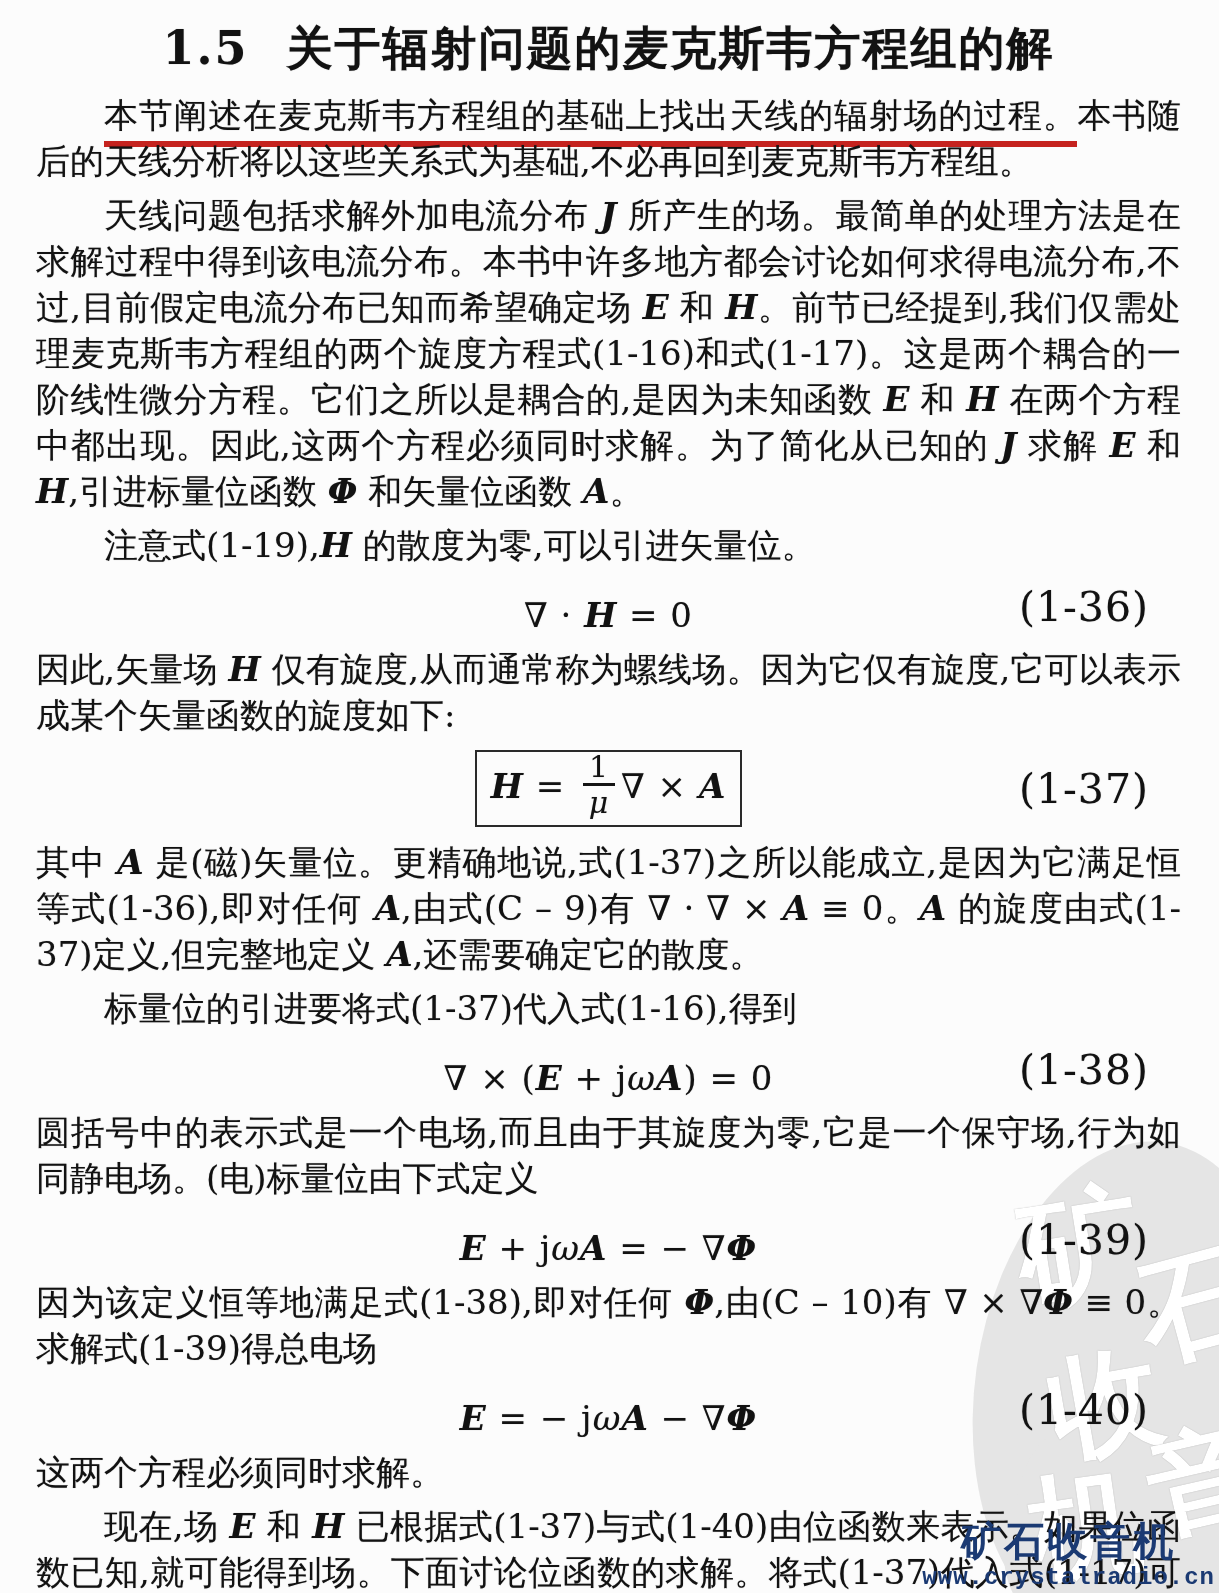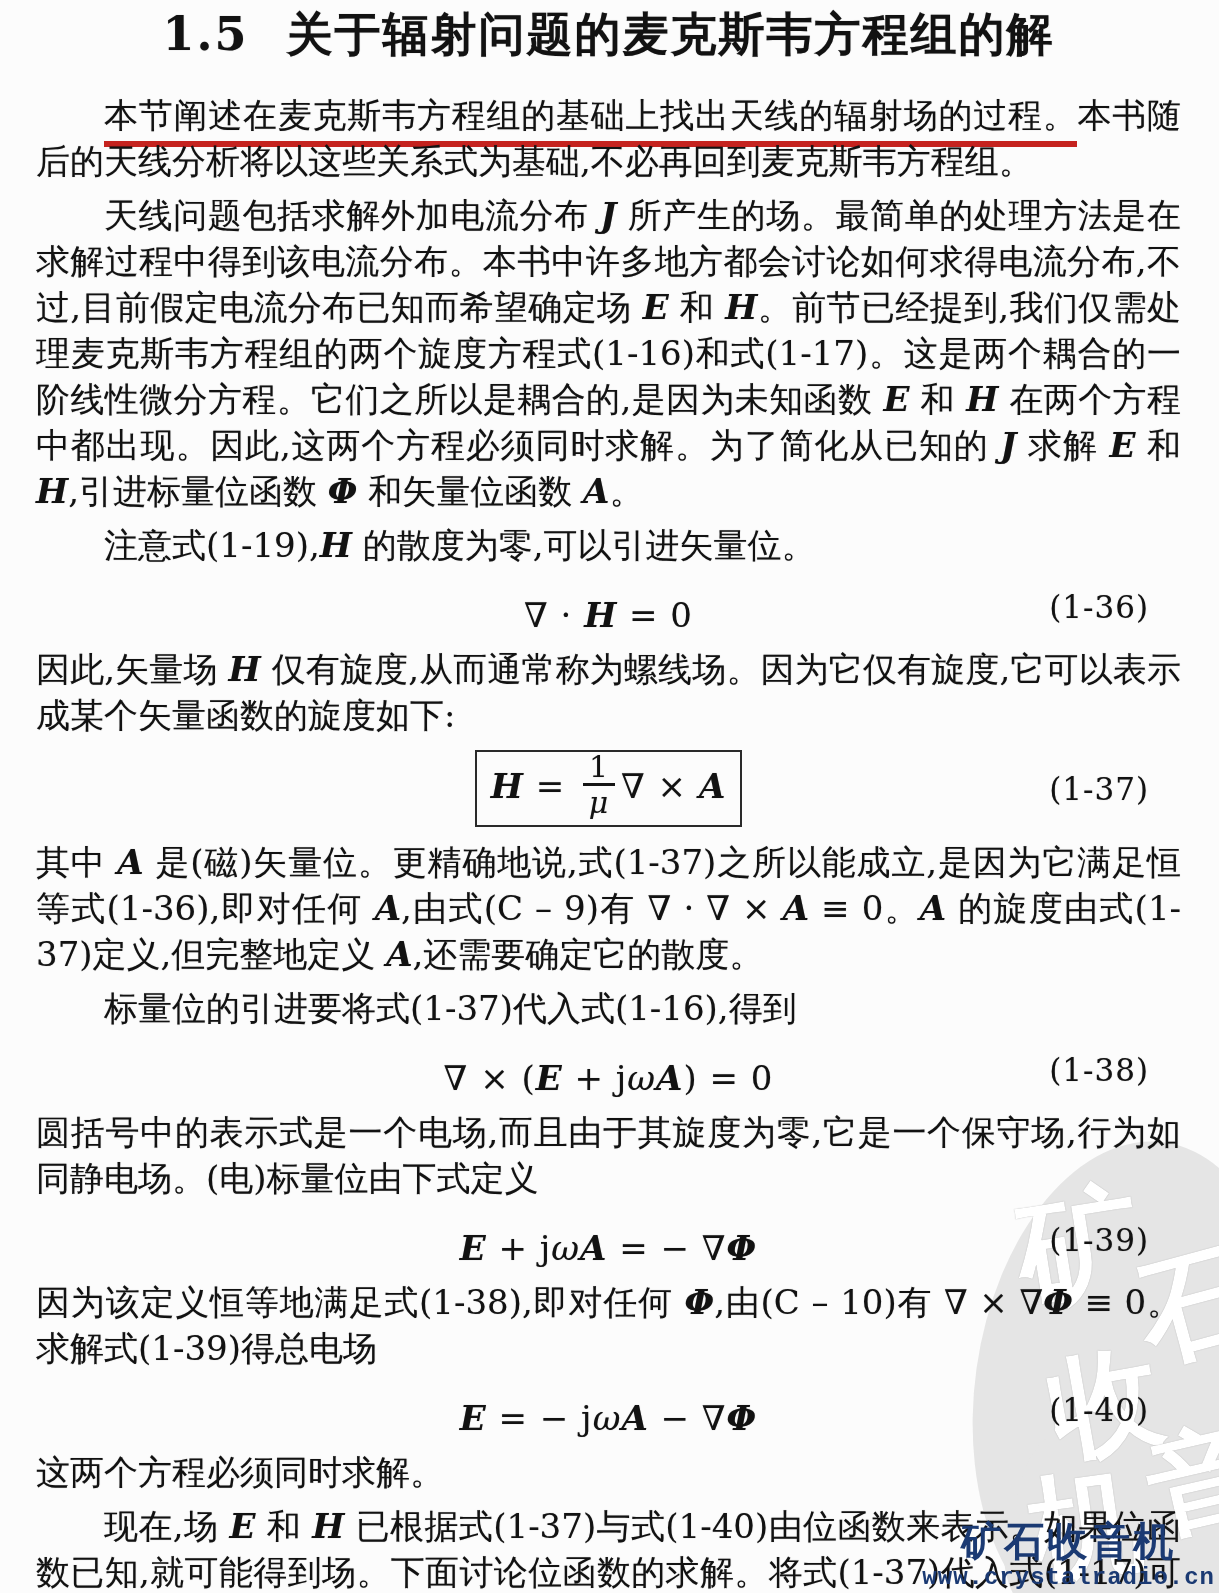--- a/index.html
+++ b/index.html
@@ -43,21 +43,21 @@
     font-family:"DejaVu Serif","Liberation Serif",serif;
   }
   .wm-g0{left:1018px;top:1185px;font-size:122px;transform:rotate(-9deg);}
   .wm-g1{left:1138px;top:1245px;font-size:116px;transform:rotate(-15deg);}
   .wm-g2{left:1048px;top:1345px;font-size:114px;transform:rotate(-10deg);}
   .wm-g3{left:1148px;top:1425px;font-size:110px;transform:rotate(-13deg);}
   .wm-g4{left:1028px;top:1468px;font-size:114px;transform:rotate(-8deg);}
   
   .content{position:relative;z-index:1;padding:0 30px 0 28px;}
   .title{
-    padding-top:4px;height:82px;box-sizing:border-box;
+    padding-top:18px;height:82px;box-sizing:border-box;
     text-align:center;font-size:46px;font-weight:bold;
     letter-spacing:2px;white-space:nowrap;
   }
   .title .sec-no{margin-right:38px;font-family:"DejaVu Serif","Liberation Serif",serif;}
   .flow{margin-top:10px;}
   p.para{
     margin:8px;font-size:34px;line-height:46px;
     text-align:justify;
   }
   p.para.indent{text-indent:68px;}
@@ -67,21 +67,21 @@
   
   .eq{
     position:relative;margin:3px 0;
     font-size:34px;line-height:46px;
     text-align:center;
   }
   .eq-content{display:inline-block;vertical-align:middle;letter-spacing:1px;margin-top:16px;}
   .eq-content.boxed{border:2px solid #2a2a2a;padding:4px 14px;margin:4px 0;}
   .eq-label{
     position:absolute;right:40px;top:50%;transform:translateY(-50%);
-    font-size:31px;letter-spacing:1px;
+    font-size:41px;letter-spacing:1px;
   }
   .frac{
     display:inline-block;vertical-align:middle;
     text-align:center;margin:0 6px;line-height:1;
     position:relative;top:-3px;
   }
   .frac .num{display:block;font-size:30px;line-height:28px;padding:0 6px 2px;border-bottom:3px solid #151515;}
   .frac .den{display:block;font-size:30px;line-height:30px;padding-top:2px;}
   
   .logo{

